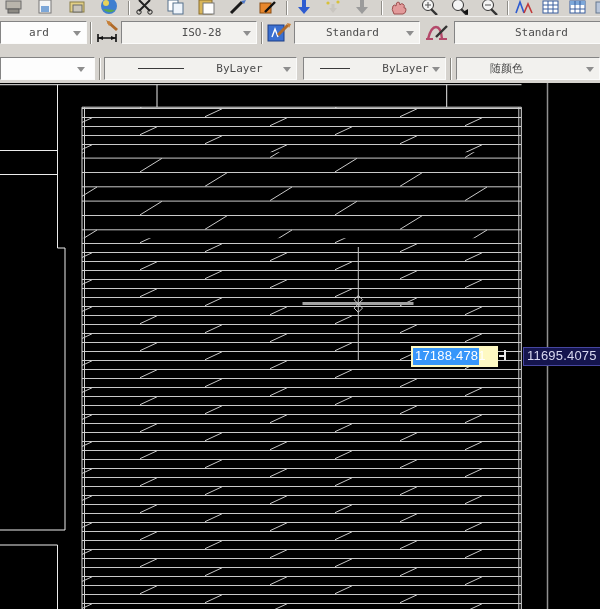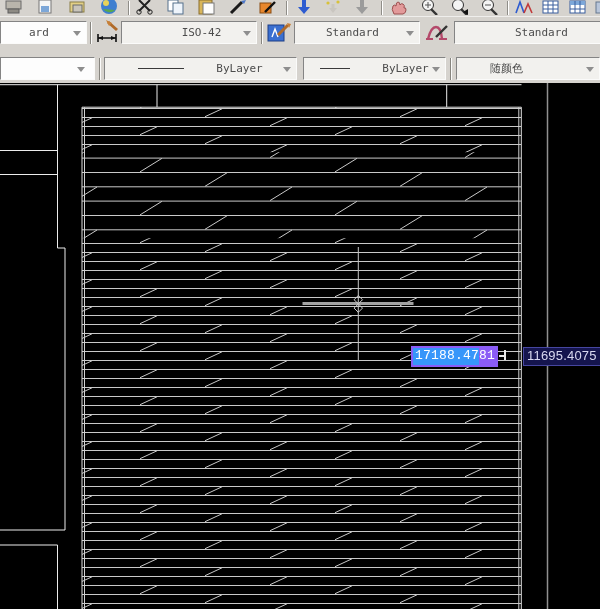--- a/index.html
+++ b/index.html
@@ -22,22 +22,22 @@
       border-left:4px solid transparent;border-right:4px solid transparent;border-top:5px solid #8e8e8e;}
   .dd .lineglyph{display:inline-block;height:1px;background:#3a3a3a;margin-right:7px;}
   .ctr{justify-content:center;}
   .pad3{padding-left:3px;}
   .pad6{padding-left:6px;}
   .pad8{padding-left:8px;}
   .midicon{position:absolute;width:26px;height:26px;overflow:hidden;}
   
   #canvas{position:absolute;left:0;top:83px;}
   
-  #dyn-x{position:absolute;left:411px;top:346px;width:87px;height:21px;background:#8b5cf6;
-         box-sizing:border-box;padding:2px 19px 2px 2px;z-index:5;font-family:Liberation Mono, monospace;}
+  #dyn-x{position:absolute;left:411px;top:346px;width:87px;height:21px;background:#fef9c3;
+         box-sizing:border-box;padding:2px 19px 2px 2px;z-index:5;}
   #dyn-x .inner{width:100%;height:100%;background:#3796fa;color:#fff;
          font-size:13px;line-height:15px;padding-left:2px;box-sizing:border-box;letter-spacing:.2px;}
   .tickv{position:absolute;left:504px;top:350px;width:2px;height:10px;background:#e8e8e8;z-index:5;}
   .tickh{position:absolute;left:499px;top:355px;width:6px;height:2px;background:#e8e8e8;z-index:5;}
   #dyn-y{position:absolute;left:523px;top:347px;width:82px;height:19px;box-sizing:border-box;
          background:#15154e;border:1px solid #4646a0;color:#d8d8f0;
          font-size:13px;line-height:16px;padding-left:3px;z-index:5;letter-spacing:.2px;}
 </style>
 </head>
 <body>
@@ -184,21 +184,21 @@
       <span class="arr"></span>
     </div>
     <span class="vsep" style="left:90px;top:22px"></span>
     <span class="midicon" style="left:95px;top:20px"><svg width="26" height="26">
           <path d="M13,2 L22,10" stroke="#b06a28" stroke-width="3"></path>
           <path d="M11,0 l6,3 -3,3 z" fill="#c87f35"></path>
           <path d="M3,14 V22 M21,14 V22 M3,18 H21" stroke="#111" stroke-width="1.6"></path>
           <path d="M3,18 l5,-2 v4 z M21,18 l-5,-2 v4 z" fill="#111"></path>
         </svg></span>
     <div class="dd ctr" style="left:121px;top:21px;width:136px">
-      <span class="txt">ISO-42</span>
+      <span class="txt">ISO-28</span>
       <span class="arr"></span>
     </div>
     <span class="vsep" style="left:261px;top:22px"></span>
     <span class="midicon" style="left:266px;top:21px"><svg width="26" height="26">
           <rect x="2" y="4" width="16" height="16" fill="#3a6fd0" stroke="#1d3f86"></rect>
           <path d="M6,16 L9,8 L12,16" fill="none" stroke="#fff" stroke-width="1.4"></path>
           <path d="M12,14 L22,4" stroke="#b06a28" stroke-width="3"></path>
           <path d="M21,2 l4,1 -2,4 z" fill="#c87f35"></path>
         </svg></span>
     <div class="dd" style="left:294px;top:21px;width:126px">

